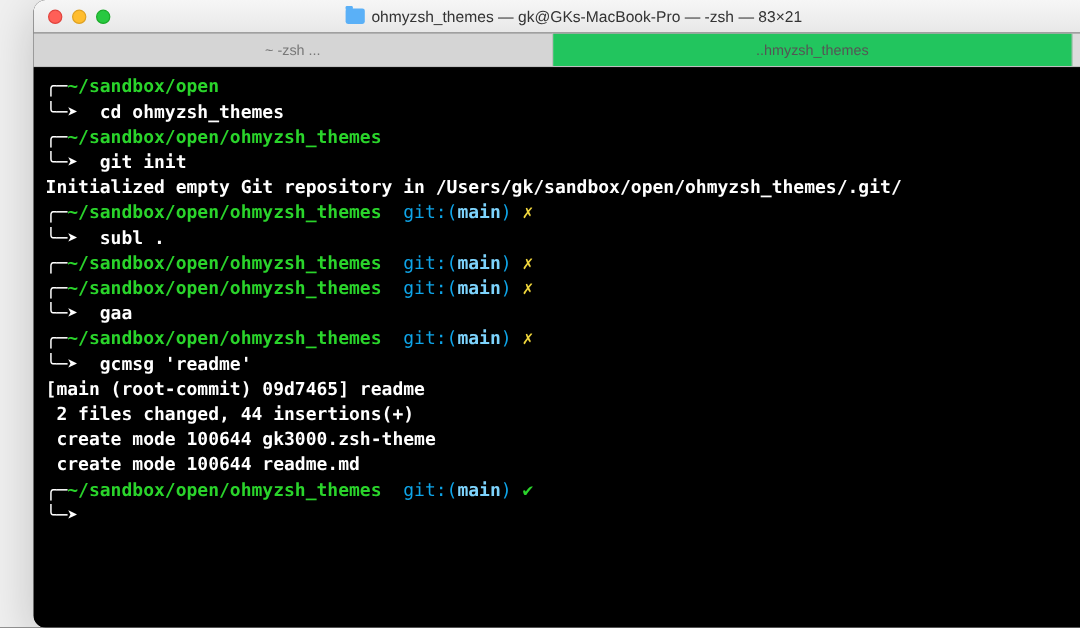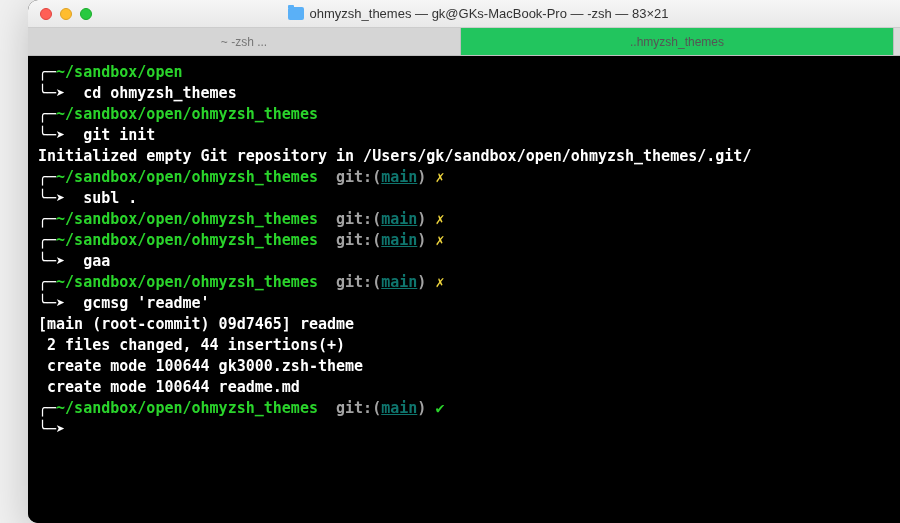--- a/index.html
+++ b/index.html
@@ -100,22 +100,22 @@
       font-family: "Menlo", "Consolas", monospace;
       font-size: 15px;
       line-height: 21px;
       color: #fff;
       overflow: hidden;
       font-weight: 600;
     }
     .line { white-space: pre; }
     .cyan-bold { color: #21d5e0; font-weight: 700; }
     .green-bold { color: #2ad42b; font-weight: 700; }
-    .blue { color: #a3a3a3; font-weight: 700;}
-    .red { color: #0f766e; font-weight: 700; text-decoration: underline;}
+    .blue { color: #0ea5e9; font-weight: 400;}
+    .red { color: #7dd3fc; font-weight: 700;}
     .yellow { color: #f0d63d; font-weight: 700;}
     .white { color: #fff; }
     .arrow-top { color: #fff; }
     .arrow-bot { color: #fff; }
     .check { color: #2ad42b; font-weight:700;}
   </style>
 </head>
 <body>
 
 <div class="window">

